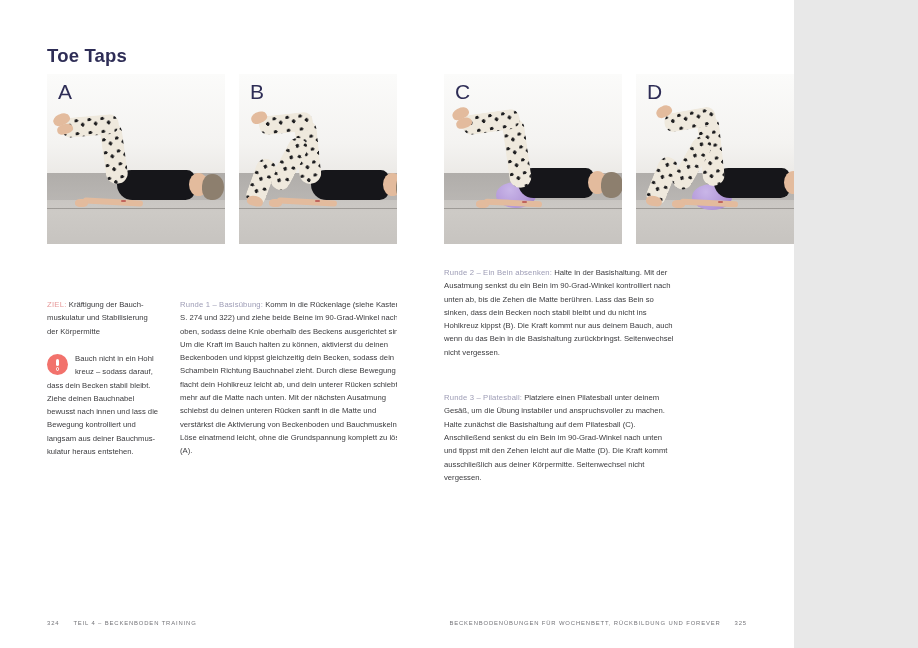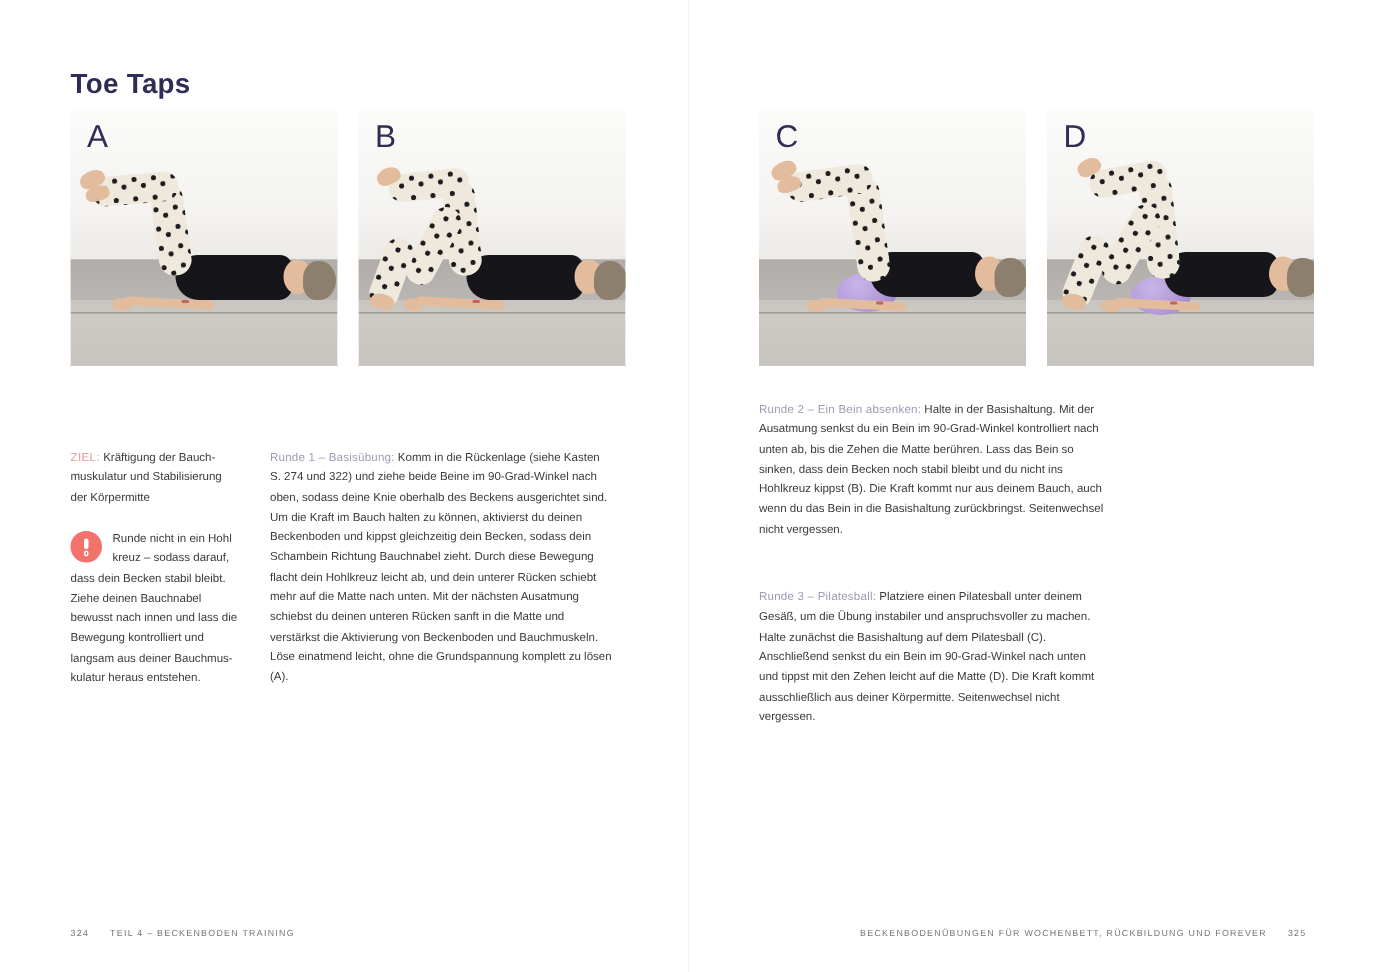--- a/index.html
+++ b/index.html
@@ -5,23 +5,23 @@
   html, body {
     margin: 0;
     padding: 0;
     background: #e8e8e8;
   }
   body {
     font-family: "Liberation Sans", sans-serif;
   }
   .page {
     position: relative;
-    width: 918px;
+    width: 794px;
     height: 648px;
-    background: #f0abfc;
+    background: #3b82f6;
     overflow: hidden;
   }
   .spread {
     position: absolute;
     inset: 0;
     display: flex;
   }
   .leaf {
     position: relative;
     width: 459px;
@@ -298,21 +298,21 @@
       <div class="col col-1">
         <p><span class="tag-ziel">ZIEL:</span><span> Kräftigung der Bauch­muskulatur und Stabilisierung der Körpermitte</span></p>
       </div>
 
       <div class="warn">
         <div class="warn-icon">
           <span class="bar"></span>
           <span class="dot"></span>
         </div>
         <div class="warn-text">
-          <span class="indent-a">Runde nicht in ein Hohl­</span>
+          <span class="indent-a">Bauch nicht in ein Hohl­</span>
           <span class="indent-b">kreuz – sodass darauf,</span>
           <span>dass dein Becken stabil bleibt. Ziehe deinen Bauchnabel bewusst nach innen und lass die Bewegung kontrolliert und langsam aus deiner Bauchmus­kulatur heraus entstehen.</span>
         </div>
       </div>
 
       <div class="col col-2">
         <p><span class="tag-runde">Runde 1 – Basisübung:</span><span> Komm in die Rückenlage (siehe Kasten S. 274 und 322) und ziehe beide Beine im 90-Grad-Winkel nach oben, sodass deine Knie oberhalb des Beckens ausgerichtet sind. Um die Kraft im Bauch halten zu können, aktivierst du deinen Beckenboden und kippst gleichzeitig dein Becken, sodass dein Schambein Richtung Bauchnabel zieht. Durch diese Bewegung flacht dein Hohlkreuz leicht ab, und dein unterer Rücken schiebt mehr auf die Matte nach unten. Mit der nächsten Ausatmung schiebst du deinen unteren Rücken sanft in die Matte und verstärkst die Aktivierung von Beckenboden und Bauchmuskeln. Löse einatmend leicht, ohne die Grundspannung komplett zu lösen (A).</span></p>
       </div>
 
       <div class="footer footer-left">

